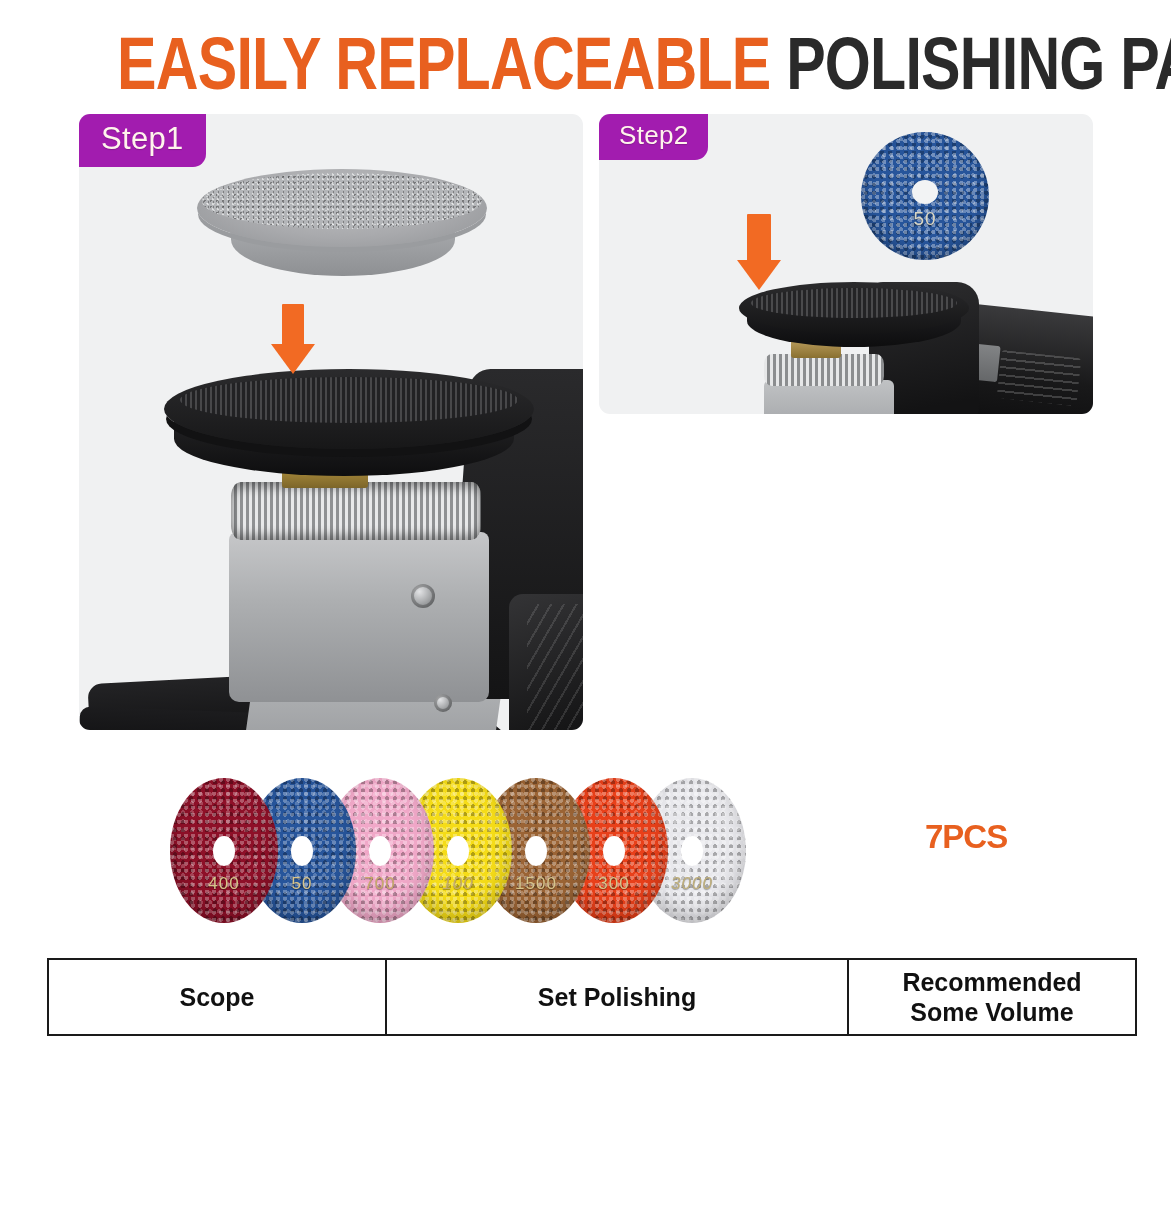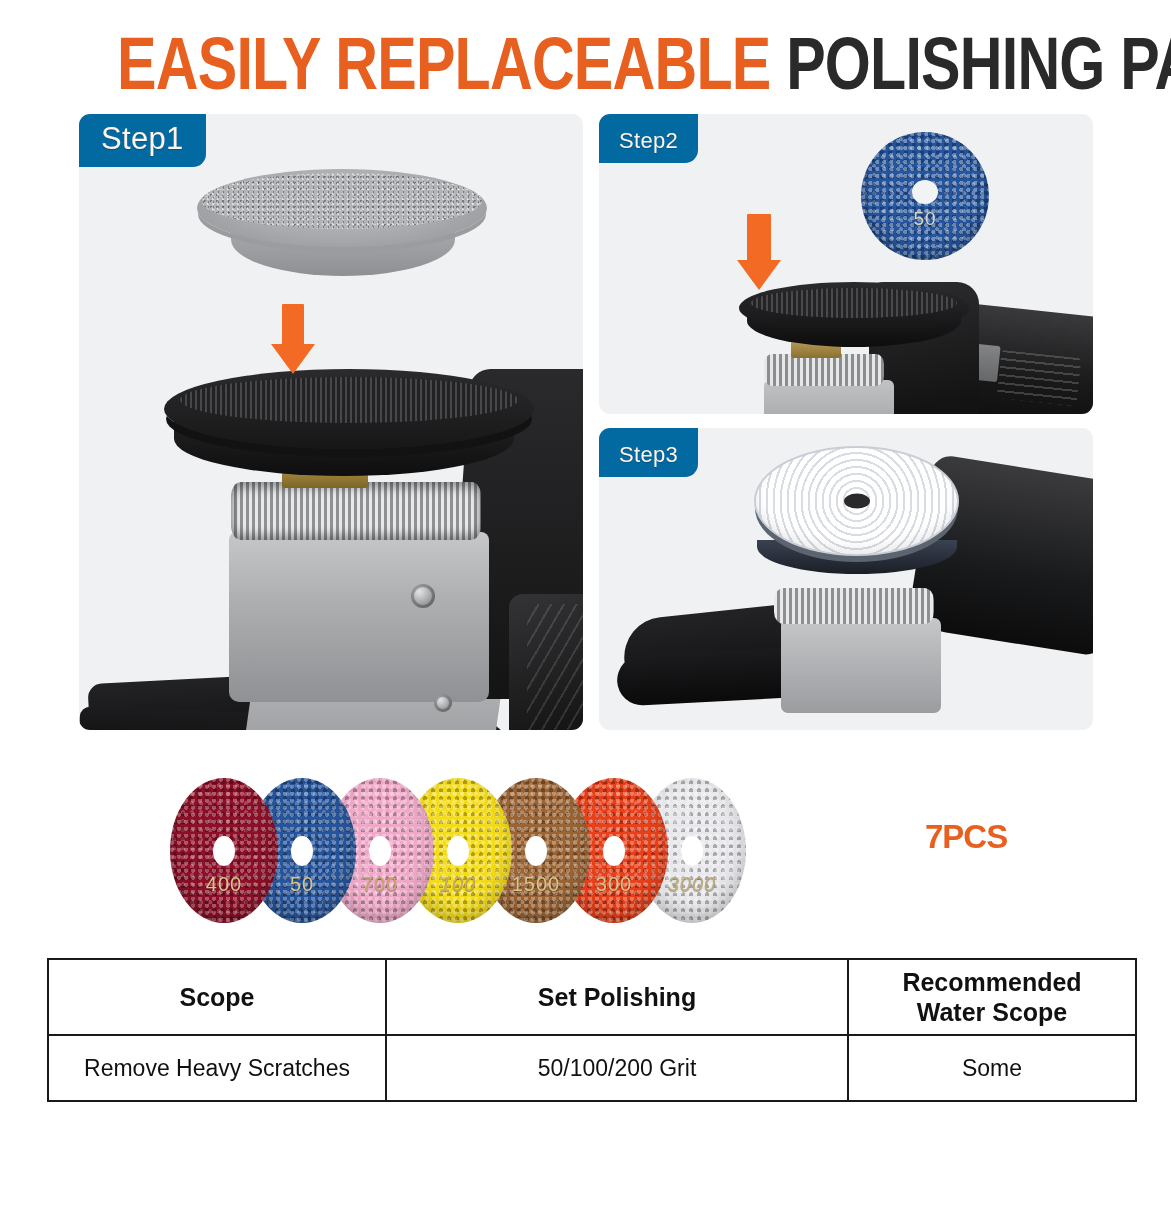--- a/index.html
+++ b/index.html
@@ -33,31 +33,31 @@
     background: #F0F1F2;
     border-radius: 11px;
     overflow: hidden;
   }
   #panel-step1 { left: 79px;  top: 114px; width: 504px; height: 616px; }
   #panel-step2 { left: 599px; top: 114px; width: 494px; height: 300px; }
   #panel-step3 { left: 599px; top: 428px; width: 494px; height: 302px; }
 
   .step-badge {
     position: absolute; left: 0; top: 0;
-    background: #0369a1;
+    background: #a21caf;
     color: #FFF4EC;
     font-size: 31px;
     font-weight: 400;
     padding: 7px 22px 10px 22px;
     border-bottom-right-radius: 13px;
     z-index: 9;
     letter-spacing: .3px;
     text-shadow: 0 1px 1px rgba(0,0,0,.18);
   }
-  #panel-step2 .step-badge, #panel-step3 .step-badge { font-size: 22px; padding: 14px 20px 9px 20px; text-align: right; }
+  #panel-step2 .step-badge, #panel-step3 .step-badge { font-size: 26px; padding: 6px 20px 9px 20px; text-align: right; }
 
   
   .scene { position:absolute; inset:0; }
 
   
   .arrow { position: absolute; z-index: 6; }
   .arrow .shaft {
     position:absolute; left:50%; top:0; transform:translateX(-50%);
     background:#F26A23; border-radius:1px;
   }
@@ -292,21 +292,21 @@
   .pad-row { position:absolute; left:170px; top:778px; width:760px; height:145px; }
   .pad {
     position:absolute; top:0; width:108px; height:145px; border-radius:50%;
   }
   .pad .p-hole{
     position:absolute; left:50%; top:50%; transform:translate(-50%,-50%);
     width:22px; height:30px; border-radius:50%; background:#FFFFFF;
   }
   .pad .p-grit{
     position:absolute; left:50%; top:73%; transform:translate(-50%,-50%);
-    font-size:20px; letter-spacing:1px; white-space:nowrap;
+    font-size:17px; letter-spacing:1px; white-space:nowrap;
     color:#D8C48A; text-shadow:0 1px 1px rgba(0,0,0,.35);
   }
   .pcs-label{
     position:absolute; left:925px; top:818px;
     color:#E8601F; font-size:33px; font-weight:700; letter-spacing:-1px;
   }
 
   
   .spec-table{
     position:absolute; left:47px; top:958px; width:1088px;
@@ -387,35 +387,20 @@
         <div class="shaft" style="width:24px; height:50px;"></div>
         <div class="head" style="top:46px;"></div>
       </div>
       <div class="pad-blue" style="background-color: rgb(39, 85, 155);">
         <div class="hole"></div>
         <div class="grit">50</div>
       </div>
     </div>
   </div>
 
-  <div class="panel" id="panel-step3">
-    <div class="step-badge">Step3</div>
-    <div class="scene">
-      <div class="s3-body"></div>
-      <div class="s3-shroud"></div>
-      <div class="s3-handle"></div>
-      <div class="s3-handle2"></div>
-      <div class="s3-motor"></div>
-      <div class="s3-gear"></div>
-      <div class="s3-rim"></div>
-      <div class="pad-white">
-        <div class="hole"></div>
-      </div>
-    </div>
-  </div>
 
   <div class="pad-row">
     <div class="pad" style="left: 0px; z-index: 7; background: radial-gradient(circle at 28% 24%, rgba(255, 255, 255, 0.3) 0px, rgba(255, 255, 255, 0.3) 2px, transparent 2px) 0% 0% / 7px 7px, radial-gradient(circle at 62% 55%, rgba(0, 0, 0, 0.28) 0px, rgba(0, 0, 0, 0.28) 2px, transparent 2px) 0% 0% / 8px 8px, radial-gradient(circle at 44% 82%, rgba(255, 255, 255, 0.22) 0px, rgba(255, 255, 255, 0.22) 2px, transparent 2px) 0% 0% / 9px 9px,  0% 0% / 100% 100% rgb(142, 16, 40); box-shadow: rgba(0, 0, 0, 0.22) 0px -8px 18px inset;">
       <div class="p-hole"></div>
       <div class="p-grit">400</div>
     </div>
     <div class="pad" style="left: 78px; z-index: 6; background: radial-gradient(circle at 28% 24%, rgba(255, 255, 255, 0.3) 0px, rgba(255, 255, 255, 0.3) 2px, transparent 2px) 0% 0% / 7px 7px, radial-gradient(circle at 62% 55%, rgba(0, 0, 0, 0.28) 0px, rgba(0, 0, 0, 0.28) 2px, transparent 2px) 0% 0% / 8px 8px, radial-gradient(circle at 44% 82%, rgba(255, 255, 255, 0.22) 0px, rgba(255, 255, 255, 0.22) 2px, transparent 2px) 0% 0% / 9px 9px,  0% 0% / 100% 100% rgb(39, 85, 155); box-shadow: rgba(0, 0, 0, 0.22) 0px -8px 18px inset;">
       <div class="p-hole"></div>
       <div class="p-grit">50</div>
     </div>
@@ -443,26 +428,21 @@
 
   <div class="pcs-label">7PCS</div>
 
   <table class="spec-table">
     <thead>
       <tr>
         <th class="col-a">Scope</th>
         <th class="col-b">Set Polishing</th>
         <th class="col-c">
           <span>Recommended</span><br>
-          <span>Water Scope</span>
+          <span>Some Volume</span>
         </th>
       </tr>
     </thead>
     <tbody>
-      <tr>
-        <td>Remove Heavy Scratches</td>
-        <td>50/100/200 Grit</td>
-        <td>Some</td>
-      </tr>
     </tbody>
   </table>
 
 </div>
 
 </body></html>

